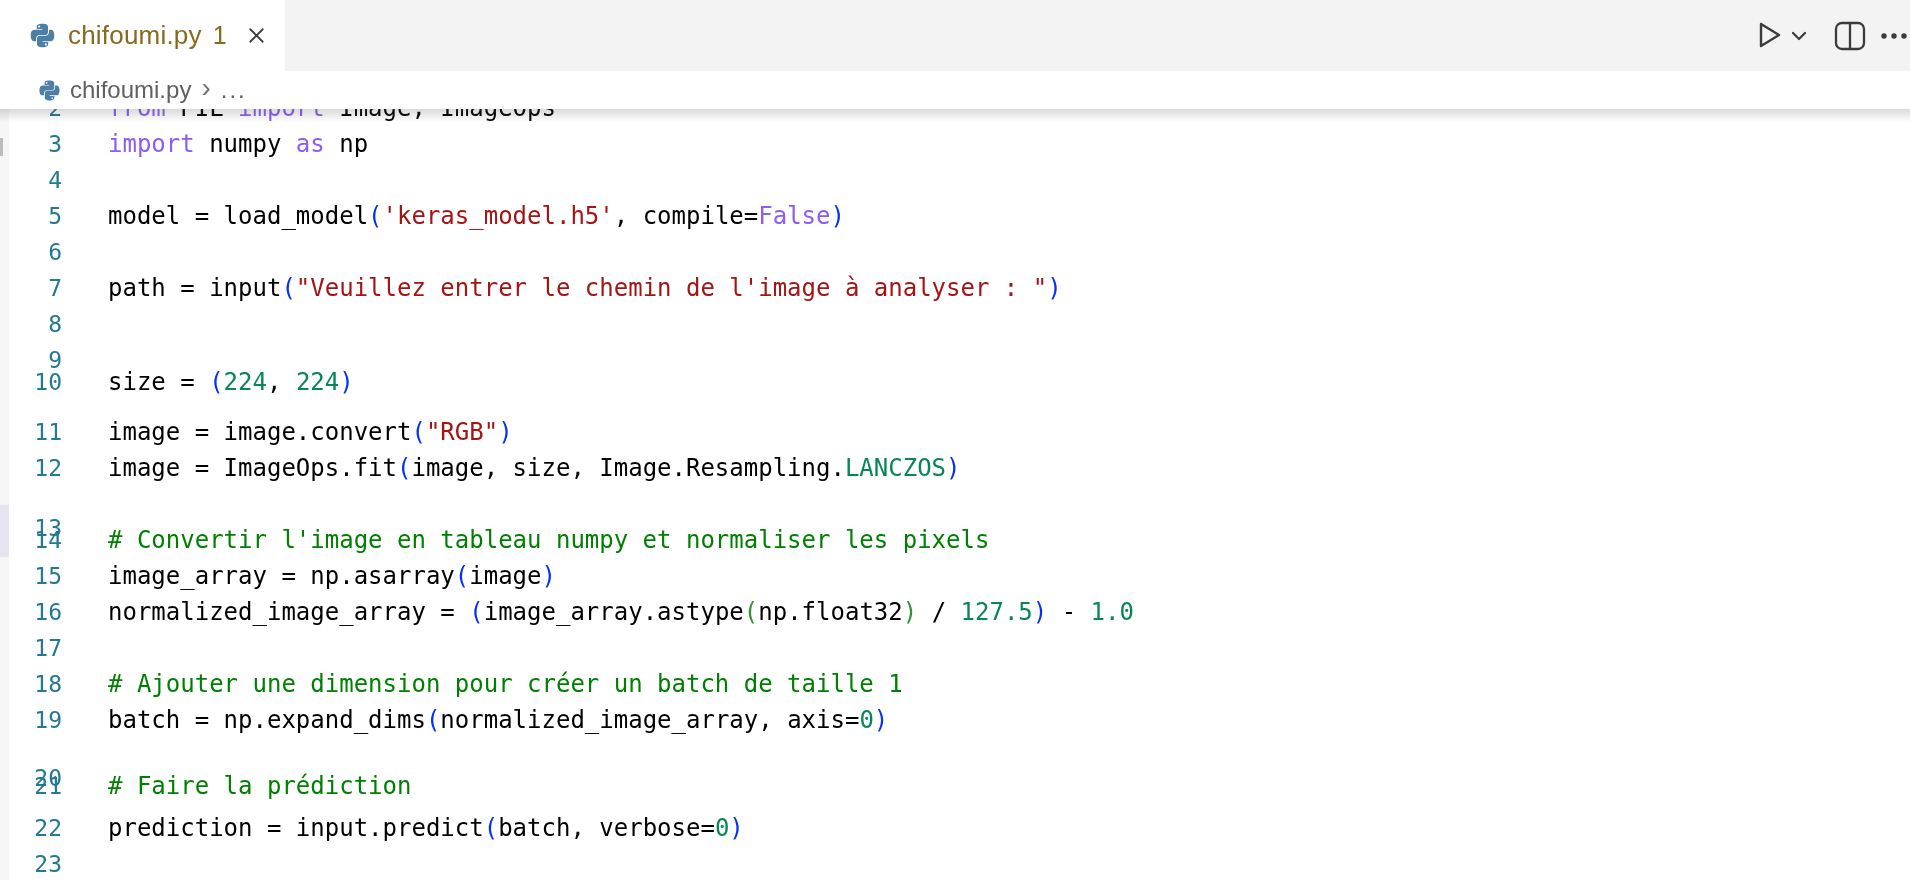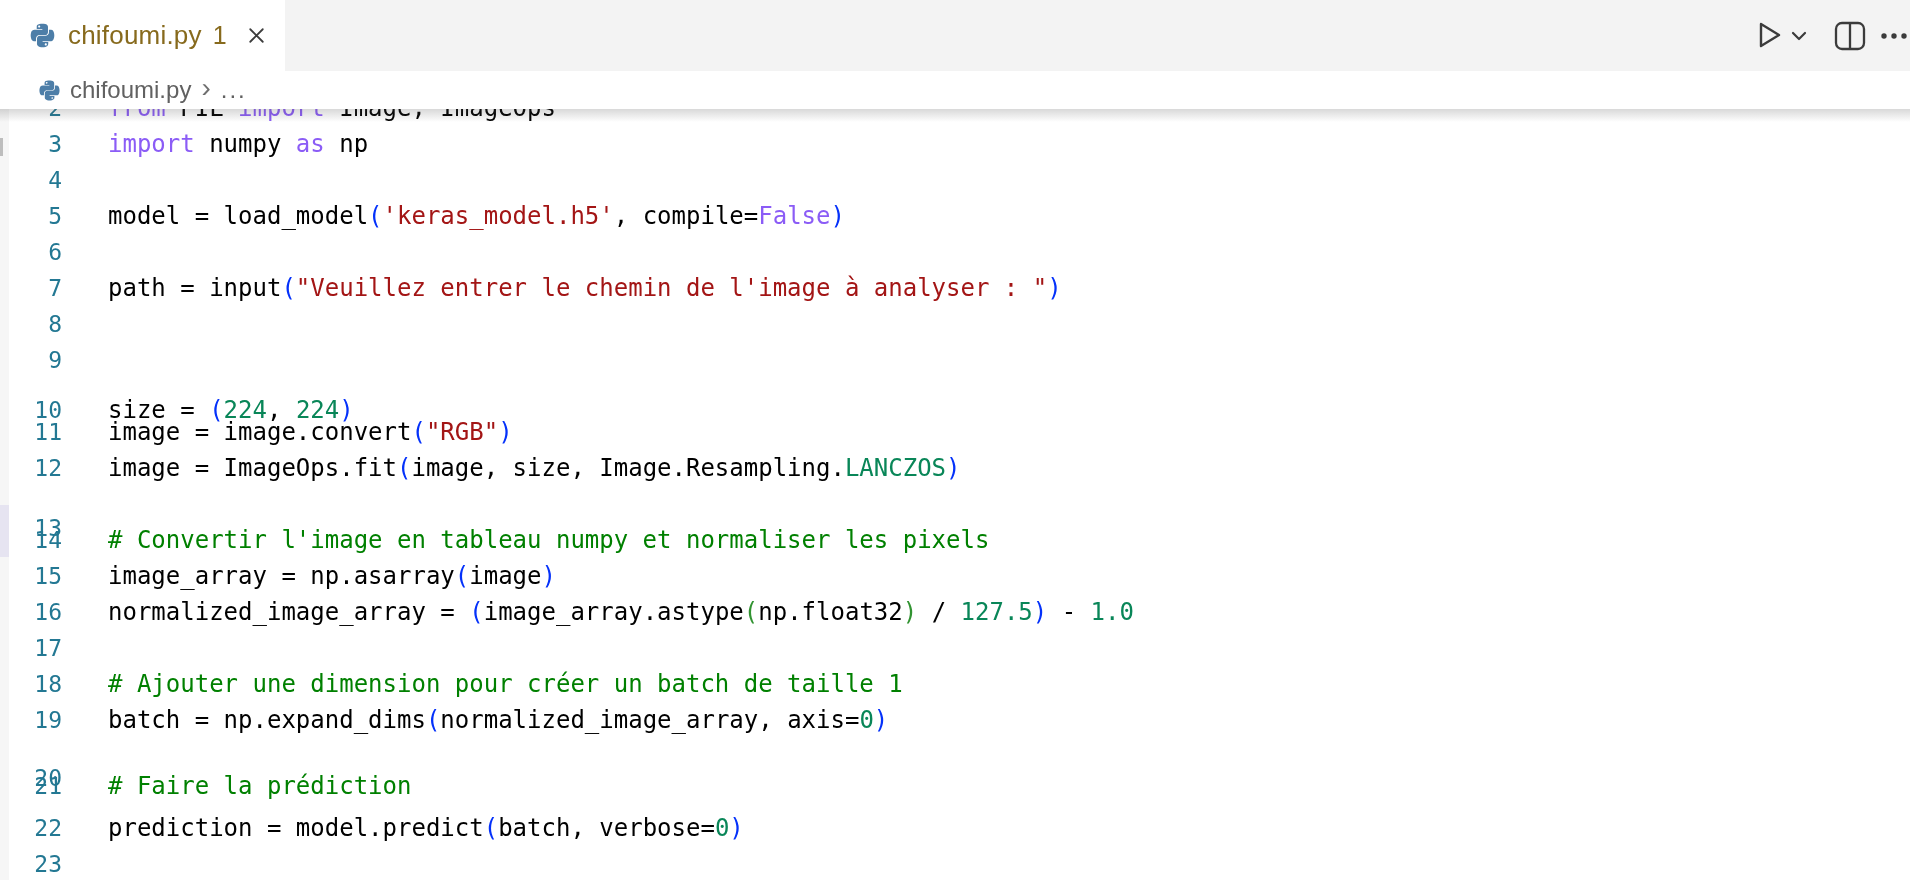--- a/index.html
+++ b/index.html
@@ -92,21 +92,21 @@
           <span class="gutter">7</span>
           <span class="code"><span class="tk-txt">path = input</span><span class="tk-p1">(</span><span class="tk-str">"Veuillez entrer le chemin de l'image à analyser : "</span><span class="tk-p1">)</span></span>
         </div>
         <div class="code-line" style="top: 306px;">
           <span class="gutter">8</span>
         </div>
         <div class="code-line" style="top: 342px;">
           <span class="gutter">9</span>
           <span class="code"></span>
         </div>
-        <div class="code-line" style="top: 392px;">
+        <div class="code-line" style="top: 364px;">
           <span class="gutter">10</span>
           <span class="code"><span class="tk-txt">size = </span><span class="tk-p1">(</span><span class="tk-num">224</span><span class="tk-txt">, </span><span class="tk-num">224</span><span class="tk-p1">)</span></span>
         </div>
         <div class="code-line" style="top: 414px;">
           <span class="gutter">11</span>
           <span class="code"><span class="tk-txt">image = image.convert</span><span class="tk-p1">(</span><span class="tk-str">"RGB"</span><span class="tk-p1">)</span></span>
         </div>
         <div class="code-line" style="top: 450px;">
           <span class="gutter">12</span>
           <span class="code"><span class="tk-txt">image = ImageOps.fit</span><span class="tk-p1">(</span><span class="tk-txt">image, size, Image.Resampling.</span><span class="tk-num">LANCZOS</span><span class="tk-p1">)</span></span>
@@ -142,21 +142,21 @@
         <div class="code-line" style="top: 760px; padding-left: 40px;">
           <span class="gutter">20</span>
           <span class="code"></span>
         </div>
         <div class="code-line" style="top: 768px;">
           <span class="gutter">21</span>
           <span class="code"><span class="tk-com"># Faire la prédiction</span></span>
         </div>
         <div class="code-line" style="top: 810px;">
           <span class="gutter">22</span>
-          <span class="code"><span class="tk-txt">prediction = model.predict</span><span class="tk-p1">(</span><span class="tk-txt">batch, verbose=</span><span class="tk-num">0</span><span class="tk-p1">)</span></span>
+          <span class="code"><span class="tk-txt">prediction = input.predict</span><span class="tk-p1">(</span><span class="tk-txt">batch, verbose=</span><span class="tk-num">0</span><span class="tk-p1">)</span></span>
         </div>
         <div class="code-line" style="top: 846px;">
           <span class="gutter">23</span>
           <span class="code"></span>
         </div>
       </div>
   </div>
 
   <div class="sidebar-edge">
     <div class="sidebar-selection-sliver"></div>

